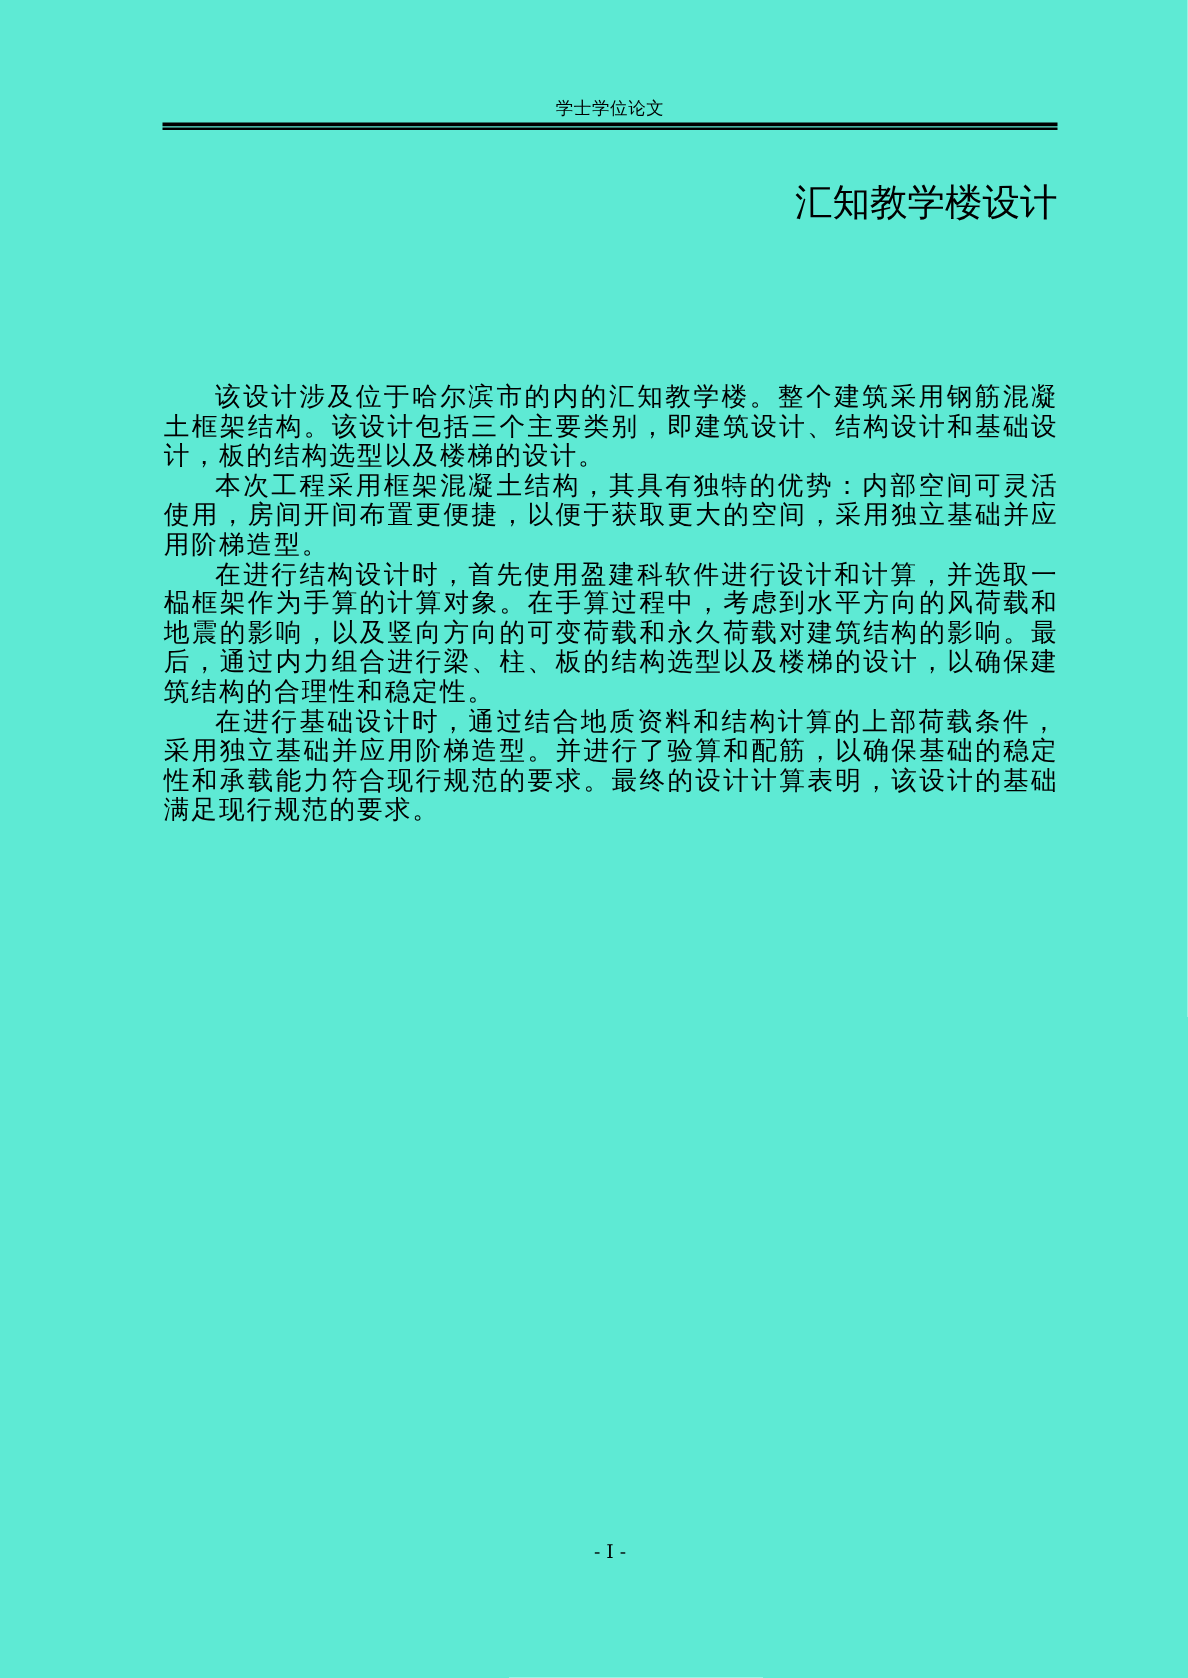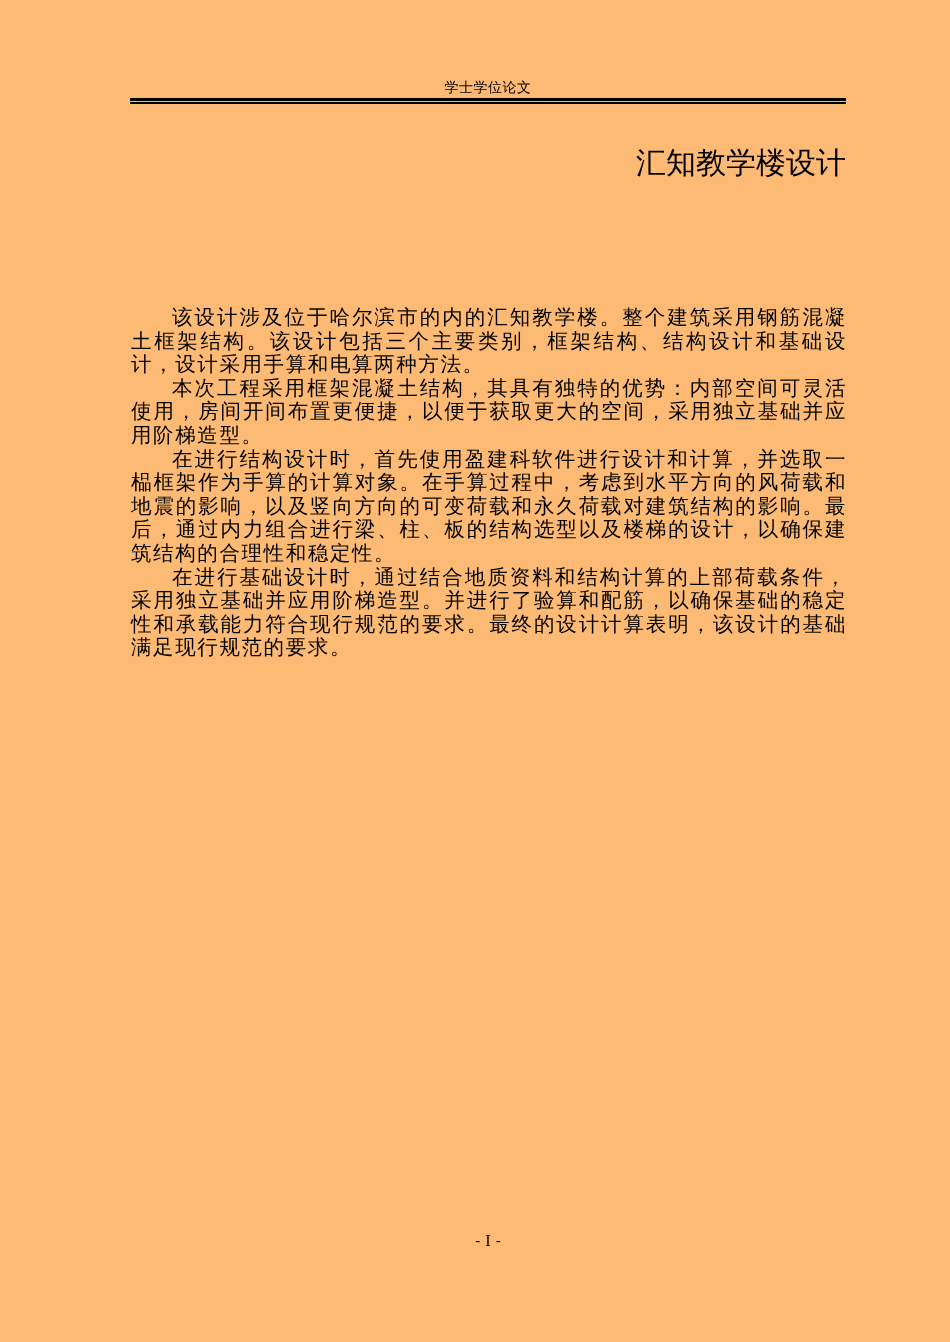--- a/index.html
+++ b/index.html
@@ -1,18 +1,18 @@
 <!DOCTYPE html>
 <html><head>
 <meta charset="utf-8">
 <style>
   html, body { margin: 0; padding: 0; background: #ffffff; }
   body { width: 950px; height: 1342px; position: relative; overflow: hidden;
          font-family: "DejaVu Serif", "Liberation Serif", serif; color: #000; }
-  .page { position: absolute; left: 0; top: 0; width: 950px; height: 1342px; background: #fdba74; }
+  .page { position: absolute; left: 0; top: 0; width: 950px; height: 1342px; background: #5eead4; }
 
   .running-header { position: absolute; left: 130px; top: 78px; width: 716px; text-align: center;
                     font-size: 14px; line-height: 18px; letter-spacing: 0.5px; }
   .header-rule { position: absolute; left: 130px; top: 98px; width: 716px; height: 6px; }
   .header-rule .thick { position: absolute; left: 0; top: 0; width: 100%; height: 3px; background: #000; }
   .header-rule .thin  { position: absolute; left: 0; top: 4px; width: 100%; height: 2px; background: #000; }
 
   .doc-title { position: absolute; left: 130px; top: 143px; width: 716px; text-align: right;
                font-family: "DejaVu Sans", "Liberation Sans", sans-serif; font-size: 30px; line-height: 40px; }
   .abstract-heading { position: absolute; left: 130px; top: 228px; width: 716px; text-align: center;
@@ -41,21 +41,21 @@
   <div class="running-header">学士学位论文</div>
   <div class="header-rule">
     <div class="thick"></div>
     <div class="thin"></div>
   </div>
 
   <div class="doc-title">汇知教学楼设计</div>
 
 
   <div class="abstract-body">
-    <p>该设计涉及位于哈尔滨市的内的汇知教学楼。整个建筑采用钢筋混凝土框架结构。该设计包括三个主要类别，框架结构、结构设计和基础设计，设计采用手算和电算两种方法。</p>
+    <p>该设计涉及位于哈尔滨市的内的汇知教学楼。整个建筑采用钢筋混凝土框架结构。该设计包括三个主要类别，即建筑设计、结构设计和基础设计，板的结构选型以及楼梯的设计。</p>
     <p>本次工程采用框架混凝土结构，其具有独特的优势：内部空间可灵活使用，房间开间布置更便捷，以便于获取更大的空间，采用独立基础并应用阶梯造型。</p>
     <p>在进行结构设计时，首先使用盈建科软件进行设计和计算，并选取一榀框架作为手算的计算对象。在手算过程中，考虑到水平方向的风荷载和地震的影响，以及竖向方向的可变荷载和永久荷载对建筑结构的影响。最后，通过内力组合进行梁、柱、板的结构选型以及楼梯的设计，以确保建筑结构的合理性和稳定性。</p>
     <p>在进行基础设计时，通过结合地质资料和结构计算的上部荷载条件，采用独立基础并应用阶梯造型。并进行了验算和配筋，以确保基础的稳定性和承载能力符合现行规范的要求。最终的设计计算表明，该设计的基础满足现行规范的要求。</p>
   </div>
 
 
   <div class="page-number">- I -</div>
 
 </div>
 

